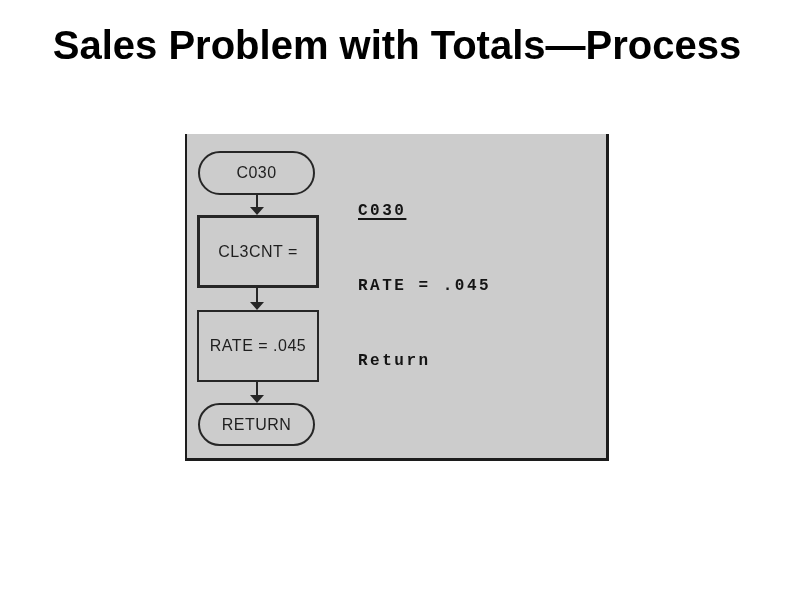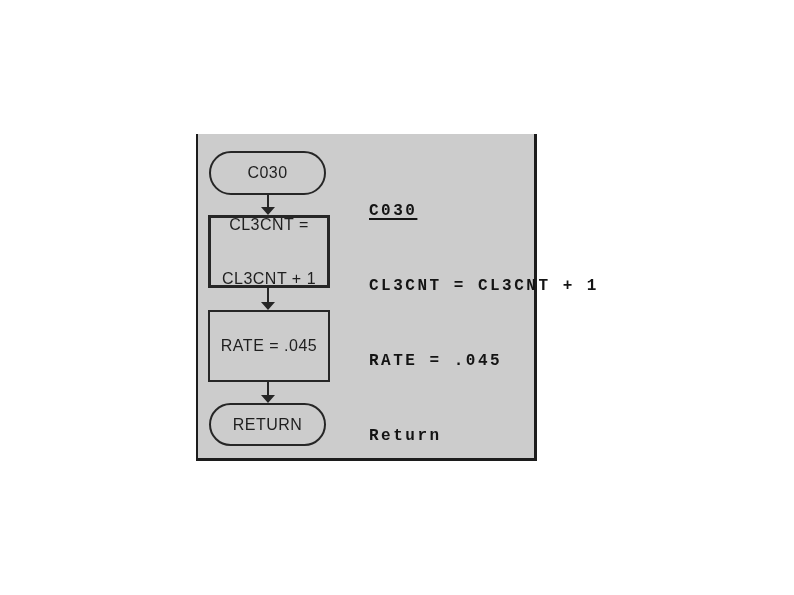--- a/index.html
+++ b/index.html
@@ -24,22 +24,22 @@
     font-size:40px;
     font-weight:bold;
     line-height:50px;
     color:var(--title-ink);
     letter-spacing:0px;
   }
 
   
   .panel{
     position:absolute;
-    left:196px;top:134px;
-    width:341px;height:327px;
+    left:185px;top:134px;
+    width:424px;height:327px;
     background:var(--panel-bg);
     border-left:2px solid var(--ink);
     border-right:3px solid var(--ink);
     border-bottom:3px solid var(--ink);
   }
 
   
   .node{
     position:absolute;
     display:flex;
@@ -106,37 +106,36 @@
   .pseudocode .code-line{display:block;}
   .pseudocode .code-line.underlined{
     text-decoration:underline;
     text-decoration-thickness:2px;
     text-underline-offset:3px;
   }
 </style>
 </head>
 <body>
 
-<h1 class="slide-title"><br>
+<h1 class="slide-title"><span>Sales Problem with Totals—Process</span><br>
 </h1>
 
 <div class="panel">
 
   <div class="node terminal t-c030">
     <span>C030</span>
   </div>
 
   <div class="flow-arrow arrow-1">
     <div class="stem"></div>
     <div class="head"></div>
   </div>
 
   <div class="node process p-cl3cnt">
     <span>CL3CNT =</span>
-    <span>CL3CNT + 1</span>
   </div>
 
   <div class="flow-arrow arrow-2">
     <div class="stem"></div>
     <div class="head"></div>
   </div>
 
   <div class="node process p-rate">
     <span>RATE = .045</span>
   </div>
@@ -145,18 +144,17 @@
     <div class="stem"></div>
     <div class="head"></div>
   </div>
 
   <div class="node terminal t-return">
     <span>RETURN</span>
   </div>
 
   <div class="pseudocode">
     <span class="code-line underlined">C030</span>
-    <span class="code-line">CL3CNT = CL3CNT + 1</span>
     <span class="code-line">RATE = .045</span>
     <span class="code-line">Return</span>
   </div>
 
 </div>
 
 </body></html>

